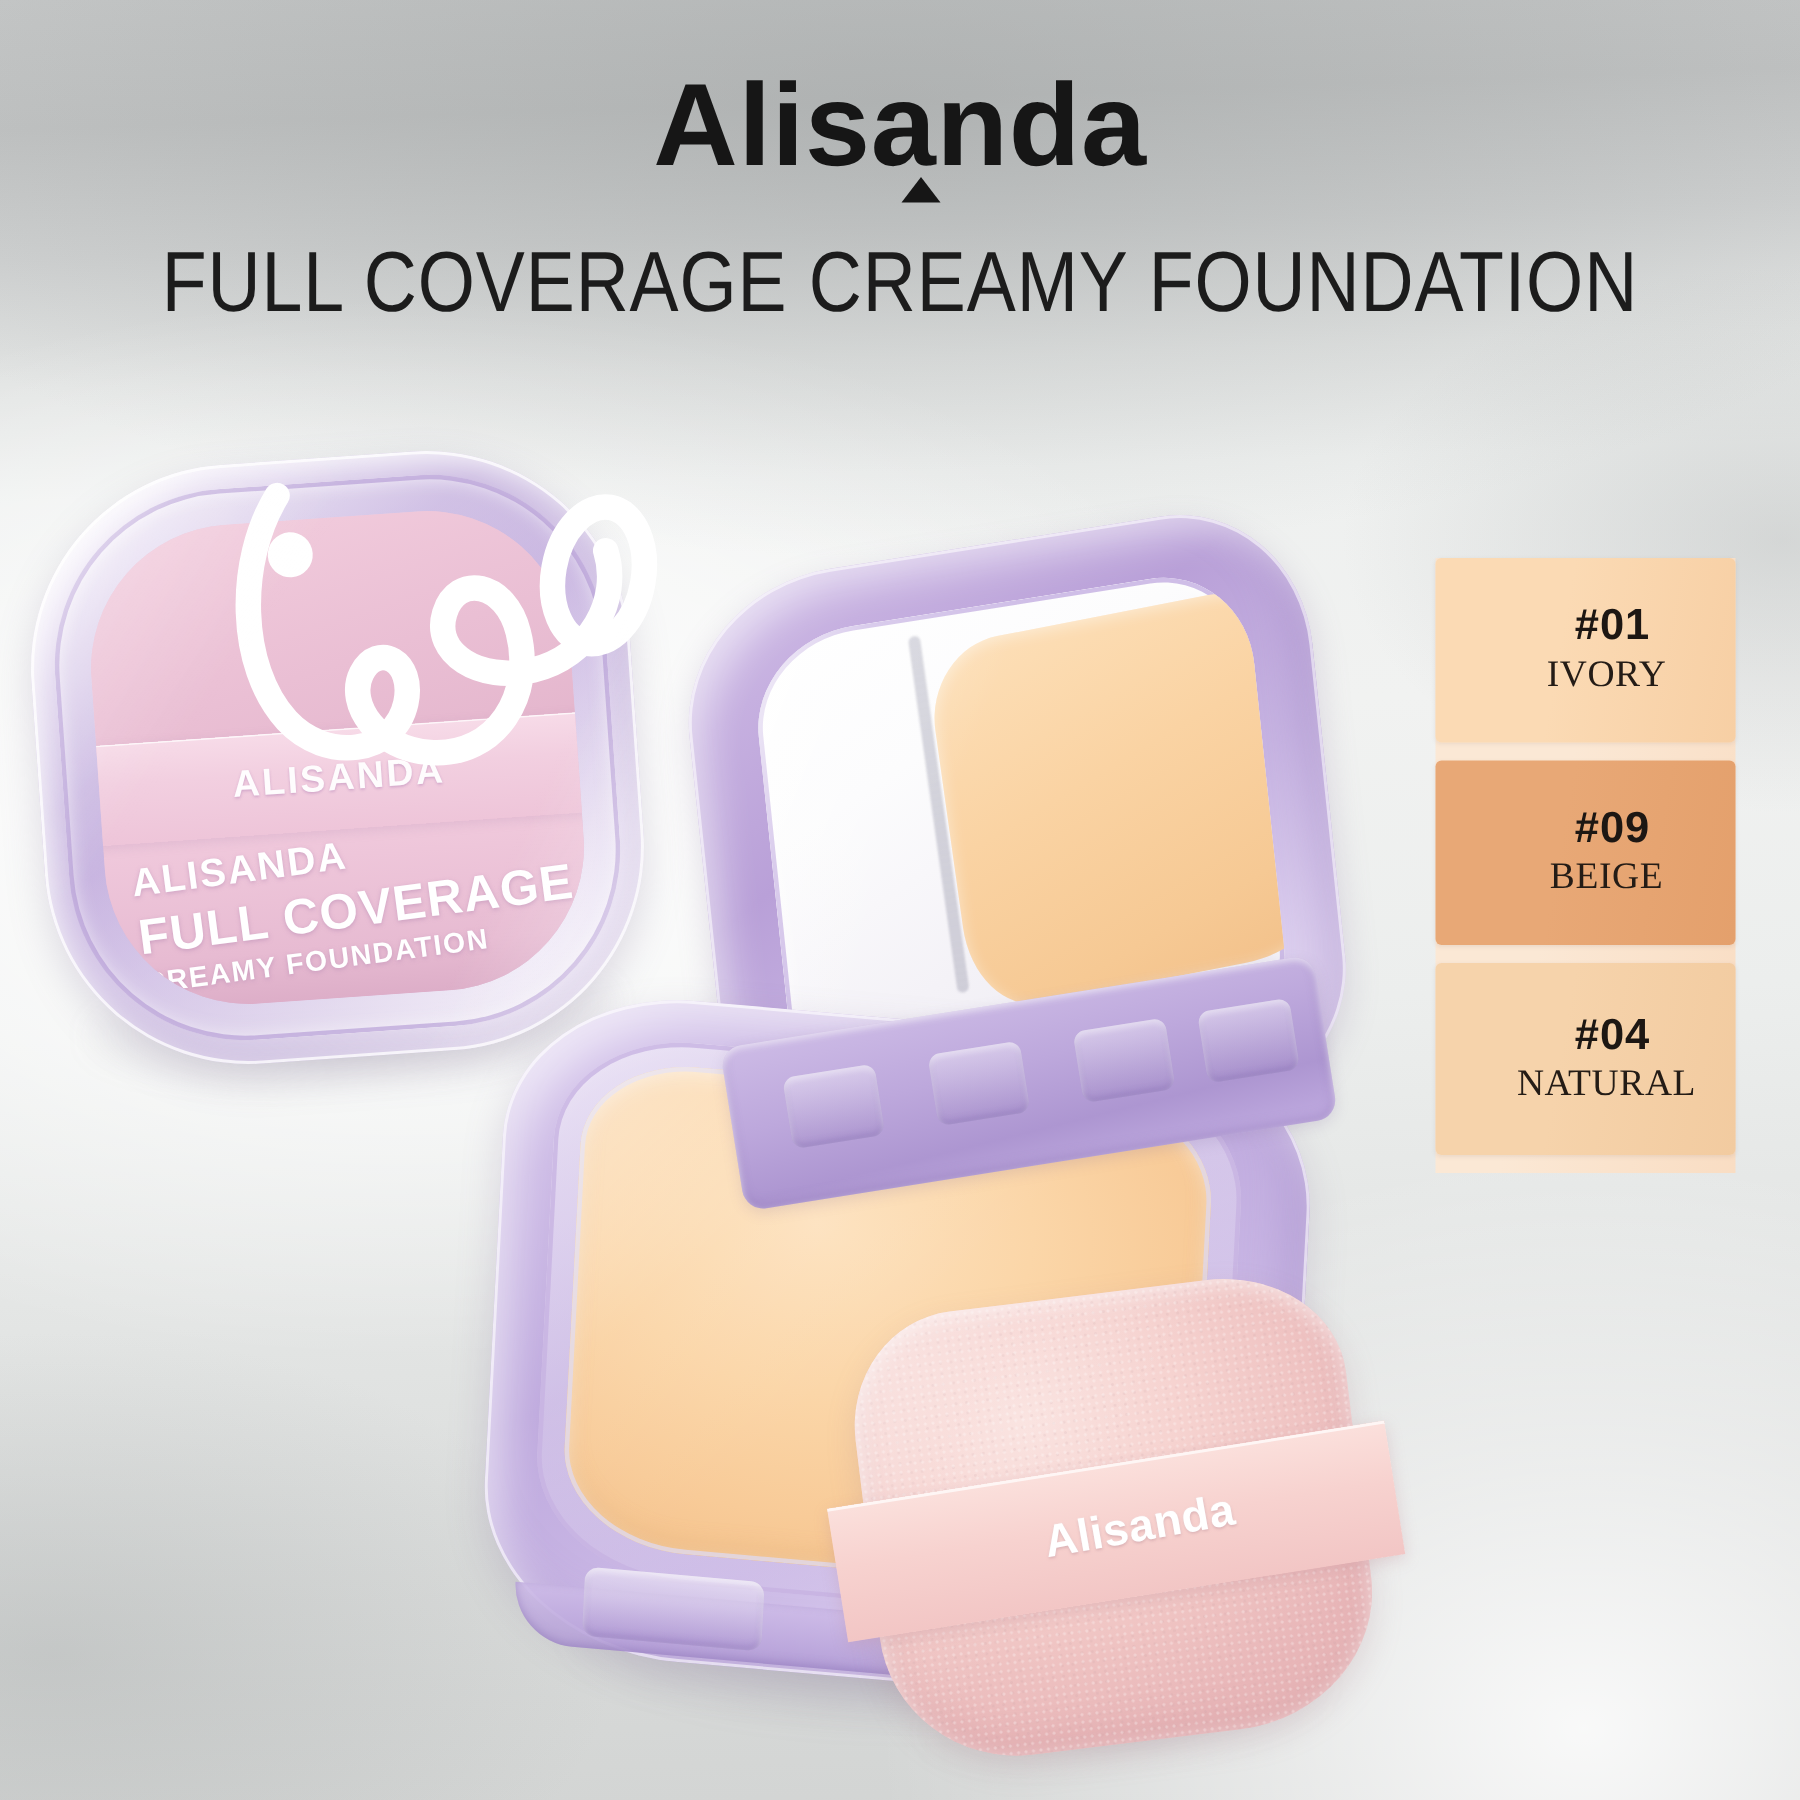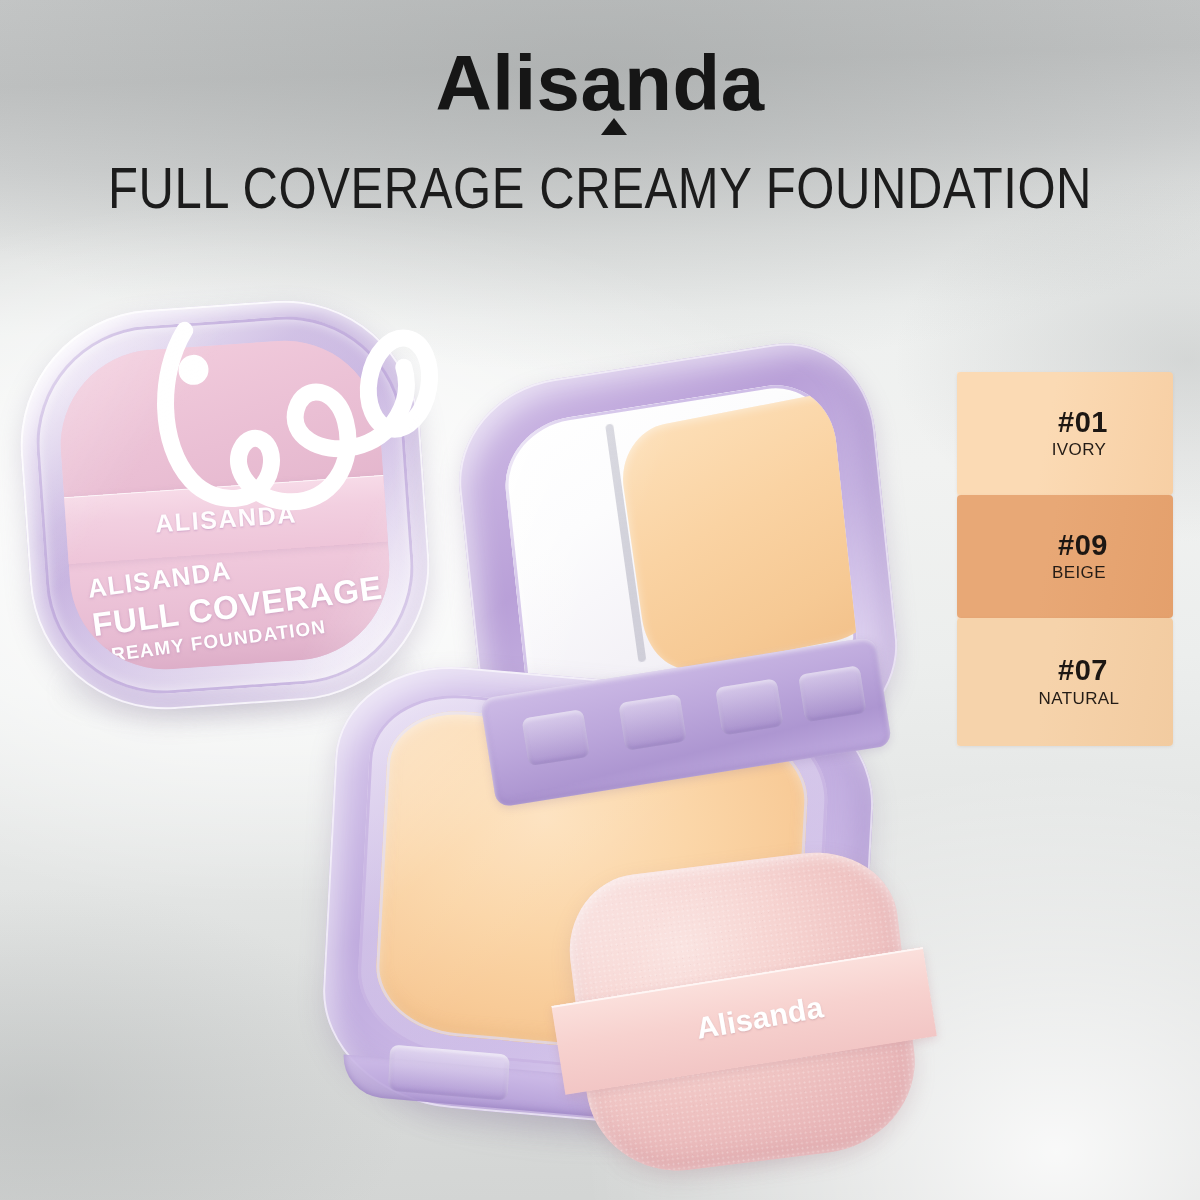--- a/index.html
+++ b/index.html
@@ -482,47 +482,49 @@
   .swatches {
     position: absolute;
     left: 957px;
     top: 372px;
     width: 200px;
     z-index: 35;
   }
 
   .swatch {
     position: relative;
-    width: 216px;
+    width: 200px;
     height: 123px;
+    margin-bottom: 12px;
     border-radius: 4px;
     display: flex;
     flex-direction: column;
     align-items: center;
     justify-content: center;
     box-shadow: 0 1px 3px rgba(120,110,110,0.12);
   }
 
   .swatch-num {
     font-size: 29px;
     font-weight: 700;
     color: #1d1713;
     letter-spacing: 0.6px;
     line-height: 1.08;
     transform: translateX(18px);
   }
 
   .swatch-name {
-    font-size: 17px;
+    font-size: 25px;
     font-weight: 400;
     color: #241c16;
     letter-spacing: 0.4px;
     line-height: 1.18;
     margin-top: 2px;
     transform: translateX(14px);
+    font-family: Liberation Serif, serif;
   }
 
   .swatch.tall { height: 128px; }
 </style>
 </head>
 <body>
 
 <div id="stage">
 
   <div class="bg-base"></div>
@@ -623,20 +625,20 @@
       <div class="swatch-num">#01</div>
       <div class="swatch-name">IVORY</div>
     </div>
 
     <div class="swatch" style="background: linear-gradient(100deg, rgb(232, 168, 118) 0%, rgb(232, 168, 118) 42%, rgb(228, 160, 108) 100%);">
       <div class="swatch-num">#09</div>
       <div class="swatch-name">BEIGE</div>
     </div>
 
     <div class="swatch tall" style="background: linear-gradient(100deg, rgb(246, 211, 171) 0%, rgb(246, 211, 171) 42%, rgb(242, 203, 160) 100%);">
-      <div class="swatch-num">#07</div>
+      <div class="swatch-num">#04</div>
       <div class="swatch-name">NATURAL</div>
     </div>
 
 
   </div>
 
 </div>
 
 </body></html>

